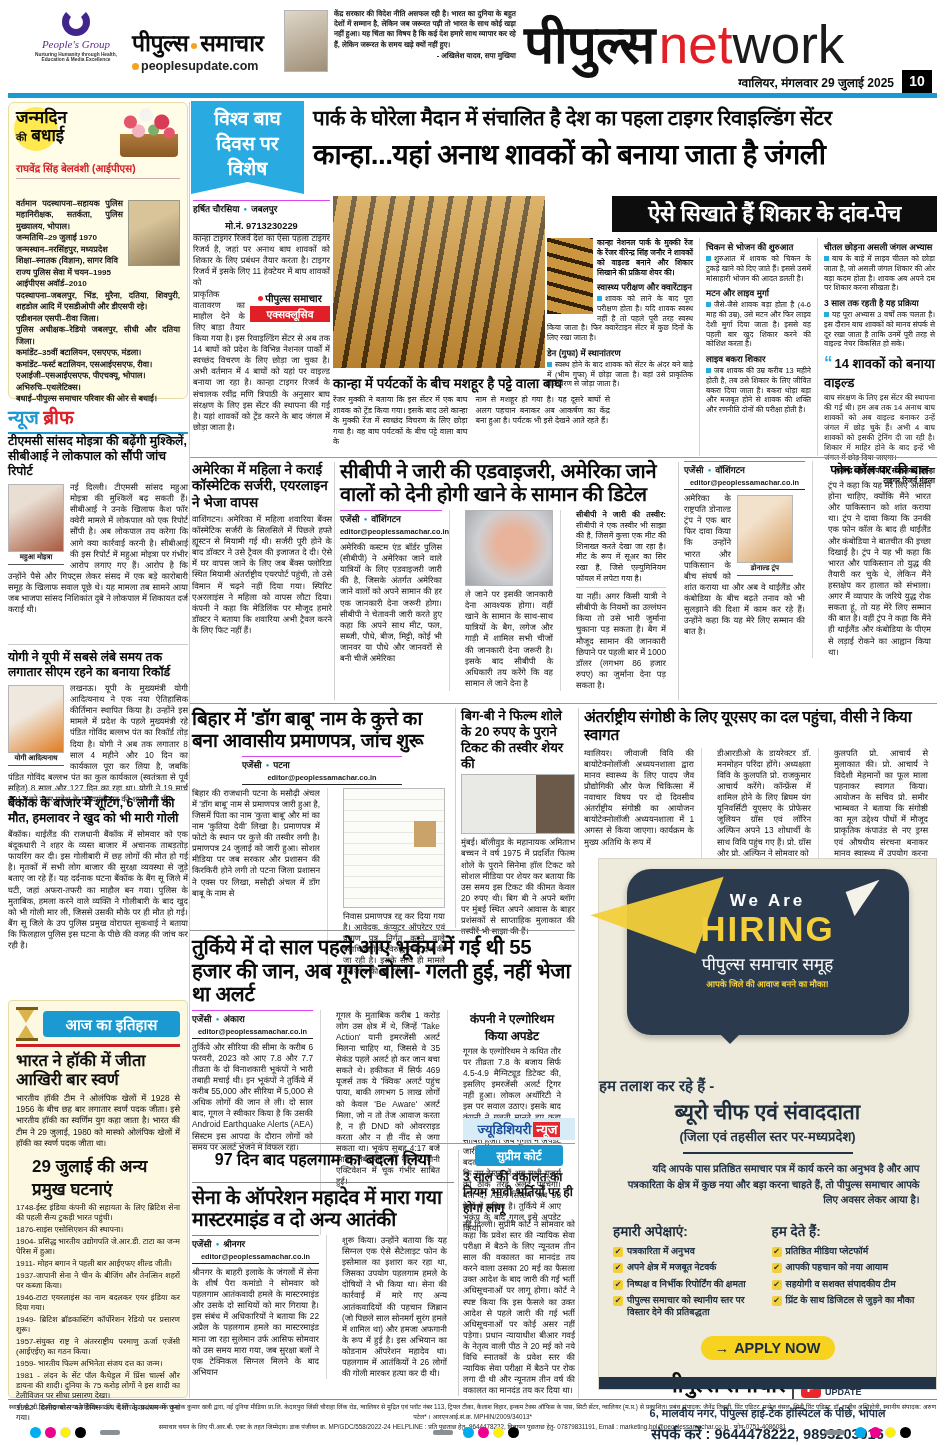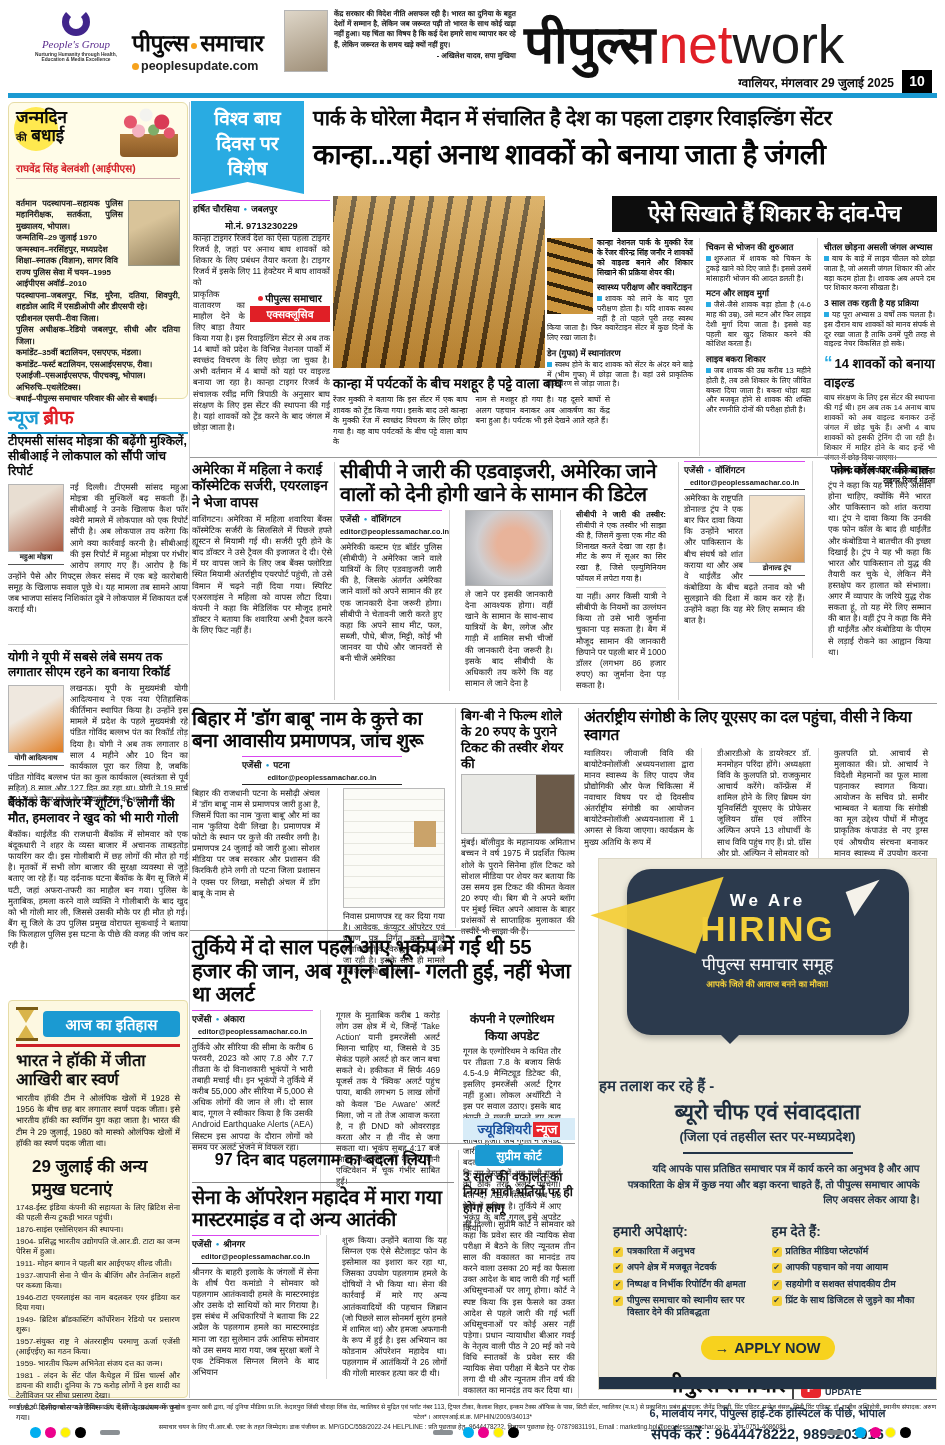--- a/index.html
+++ b/index.html
@@ -56,21 +56,21 @@
  linear-gradient(180deg,transparent 55%,#b07a3c 55%,#8a5a26)}
 .bday-name{font-size:10.3px;font-weight:bold;color:#d42027;border-bottom:1px solid #caa;padding-bottom:3px;margin-bottom:19px}
 .officer{width:52px;height:66px;margin:2px 0 3px 5px;border:1px solid #998;background:linear-gradient(155deg,#d9c49a 35%,#8c7a58)}
 .bl{font-size:8.1px;font-weight:bold;line-height:1.42;text-align:justify;color:#1a1a1a}
 
 .nb-head{border-bottom:2.5px solid #1b9ad2;padding-bottom:2px}
 .nb-a{color:#1b9ad2;font-size:19px;font-weight:bold}
 .nb-b{color:#e01f26;font-size:19px;font-weight:bold}
 .bhl{font-size:12.3px;font-weight:bold;line-height:1.22;color:#0c0c0c;margin-bottom:3px}
 .pwrap{width:56px;margin:2px 6px 2px 0}
-.pwrap.fr{margin:2px 0 2px 6px}
+.pwrap.fr{margin:2px 12px 2px 6px}
 .pwrap .pimg{width:100%;height:68px}
 .pcap{font-size:7.1px;font-weight:bold;text-align:center;border-bottom:1px solid #555;padding:1px 0}
 .mahua{background:linear-gradient(150deg,#e8ded2 30%,#a8593f)}
 .yogi{background:linear-gradient(150deg,#efe8df 40%,#e07b1f)}
 .trumpP{background:linear-gradient(140deg,#f2e2cc 35%,#d79a5a)}
 
 .hist{background:#fdf8e1;border:1px solid #e6dca6;border-radius:4px;padding:6px 7px}
 .hist-bar{display:flex;align-items:center}
 .hourglass{width:22px;height:34px;border-top:3px solid #7a5c16;border-bottom:3px solid #7a5c16;position:relative;flex:none;margin-right:5px}
 .hourglass::before{content:"";position:absolute;left:2px;top:0;border-left:8px solid transparent;border-right:8px solid transparent;border-top:13px solid #d9b44a}

